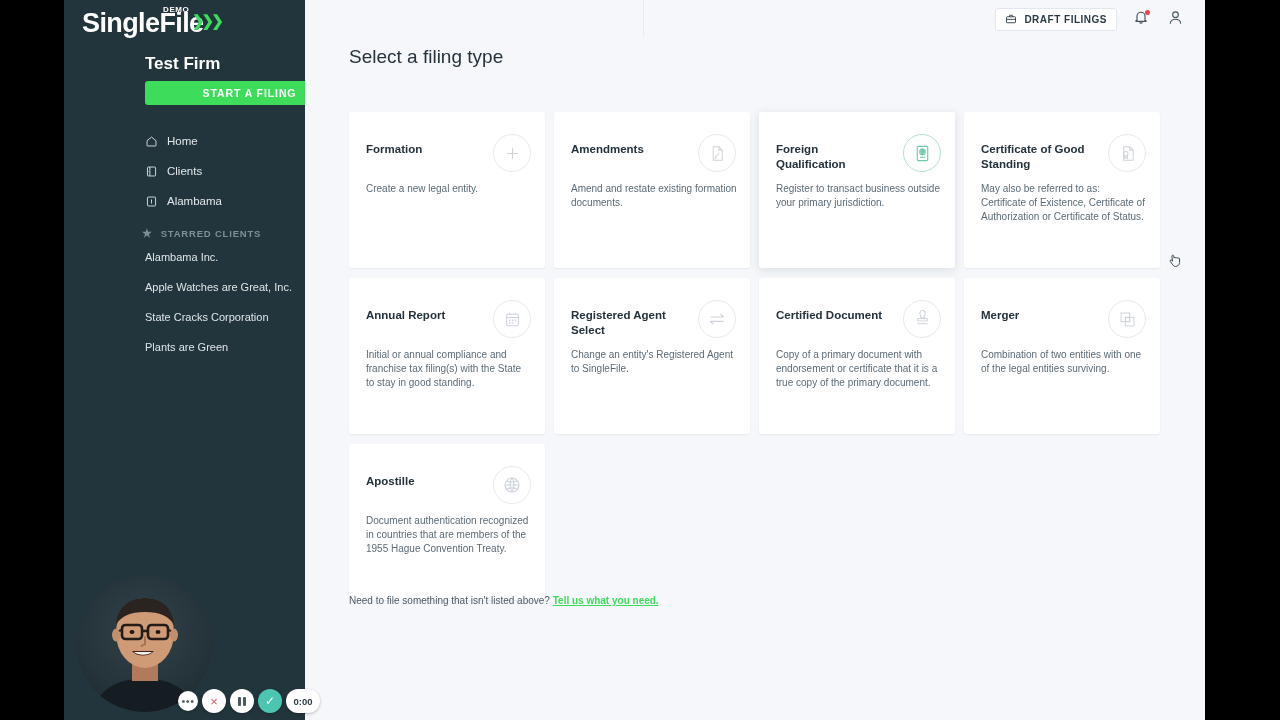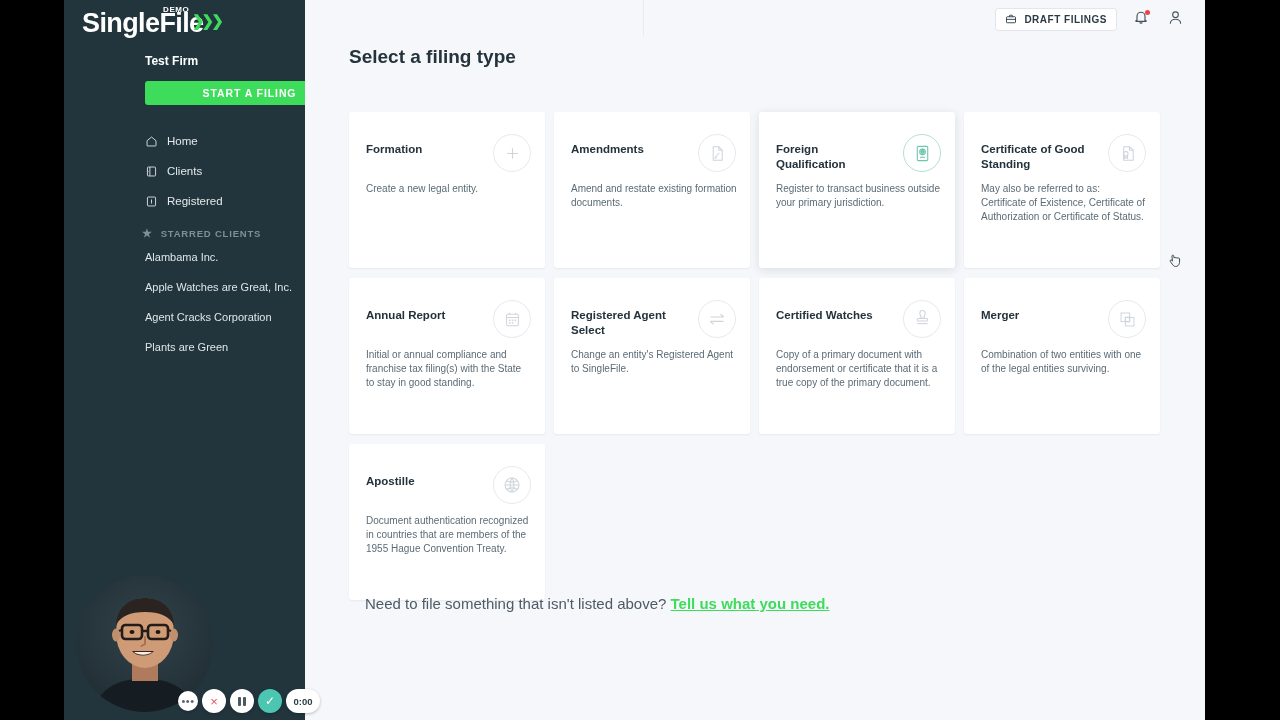--- a/index.html
+++ b/index.html
@@ -25,21 +25,21 @@
   .logo-demo {
     position: absolute; left: 81px; top: -3px;
     font-size: 8px; font-weight: bold; color: #ffffff; letter-spacing: 0.6px;
   }
   .logo-chevrons {
     position: absolute; left: 110px; top: 4px;
     font-size: 15px; font-weight: bold; color: #3ddc5b; letter-spacing: -3px;
   }
   .firm-name {
     position: absolute; left: 81px; top: 54px;
-    font-size: 12px; font-weight: bold; color: #ffffff;
+    font-size: 17px; font-weight: bold; color: #ffffff;
   }
   .start-filing-btn {
     position: absolute; left: 81px; top: 81px; width: 209px; height: 24px;
     background: #3ddc5b; border: none; border-radius: 3px;
     color: #ffffff; font-size: 10.5px; font-weight: bold; letter-spacing: 0.9px;
     font-family: "Liberation Sans", sans-serif;
     cursor: pointer; text-align: center; line-height: 24px;
   }
   .nav-list { position: absolute; left: 81px; top: 132px; width: 209px; }
   .nav-item {
@@ -85,21 +85,21 @@
     cursor: pointer; font-family:"Liberation Sans", sans-serif;
   }
   .icon-btn { position:relative; cursor:pointer; width:20px; height:22px;
     display:flex; align-items:center; justify-content:center; }
   .bell-dot {
     position:absolute; top: 1px; right: 1px; width: 5px; height:5px;
     background:#f0414a; border-radius:50%;
   }
   .page-title {
     position:absolute; left: 44px; top: 46px;
-    font-size: 19px; font-weight: bold; color: #25333d;
+    font-size: 19px; font-weight: normal; color: #25333d;
   }
 
   .grid {
     position:absolute; left: 44px; top: 112px;
     width: 811px;
     display: grid;
     grid-template-columns: repeat(4, 196px);
     gap: 10px 9px;
   }
   .card {
@@ -124,22 +124,22 @@
   .card-icon {
     position:absolute; right: 14px; top: 22px;
     width: 38px; height: 38px; border-radius: 50%;
     border: 1px solid #e6e9ee;
     display:flex; align-items:center; justify-content:center;
   }
   .card.hover .card-icon { border-color: #b5e0d5; }
   .card-icon svg { display:block; }
 
   .footer-note {
-    position:absolute; left: 60px; top: 595px;
-    font-size: 15px; color: #4d5b66;
+    position:absolute; left: 44px; top: 595px;
+    font-size: 10px; color: #4d5b66;
   }
   .footer-link {
     color:#3ddc5b; font-weight:bold; text-decoration: underline;
     text-decoration-color:#3ddc5b; cursor:pointer;
   }
 
   
   .webcam {
     position:absolute; left: 76px; top: 575px;
     width: 137px; height: 137px; border-radius: 50%;
@@ -207,38 +207,38 @@
         </span>
         <span>Clients</span>
       </div>
       <div class="nav-item">
         <span class="nav-icon">
           <svg width="13" height="13" viewBox="0 0 16 16" fill="none" stroke="#cfd9db" stroke-width="1.2">
             <rect x="3" y="2.5" width="10" height="11" rx="1"></rect>
             <path d="M8 5.5v5"></path>
           </svg>
         </span>
-        <span>Registered</span>
+        <span>Alambama</span>
       </div>
     </div>
 
     <div class="starred-header">
       <span class="star">★</span>
       <span>STARRED CLIENTS</span>
     </div>
 
     <div class="client-list">
       <div class="client-item">
         <span>Alambama Inc.</span>
       </div>
       <div class="client-item">
         <span>Apple Watches are Great, Inc.</span>
       </div>
       <div class="client-item">
-        <span>Agent Cracks Corporation</span>
+        <span>State Cracks Corporation</span>
 
       </div>
       <div class="client-item">
         <span>Plants are Green</span>
       </div>
     </div>
   </div>
 
   <div id="main">
 
@@ -361,21 +361,21 @@
             <svg width="20" height="20" viewBox="0 0 20 20" stroke="#cfd4dc" stroke-width="1.15" fill="none">
               <path d="M3.5 8h13M13.5 5.2 16.8 8"></path>
               <path d="M16.5 12.4h-13M6.5 15.2 3.2 12.4"></path>
             </svg>
           </span>
         </div>
         <div class="card-desc">Change an entity's Registered Agent to SingleFile.</div>
       </div>
 
       <div class="card">
-        <div class="card-title">Certified Watches</div>
+        <div class="card-title">Certified Document</div>
         <div class="card-icon">
           <span>
             <svg width="19" height="19" viewBox="0 0 20 20" stroke="#cfd4dc" stroke-width="1.15" fill="none">
               <path d="M7.2 3.4a2.8 2.8 0 0 1 5.6 0c0 1.6-1.1 2.3-1.1 3.6v1.4H8.3V7c0-1.3-1.1-2-1.1-3.6z"></path>
               <rect x="4.6" y="9" width="10.8" height="2.6" rx="1"></rect>
               <path d="M4.6 14.4h10.8"></path>
             </svg>
           </span>
         </div>
         <div class="card-desc">Copy of a primary document with endorsement or certificate that it is a true copy of the primary document.</div>

